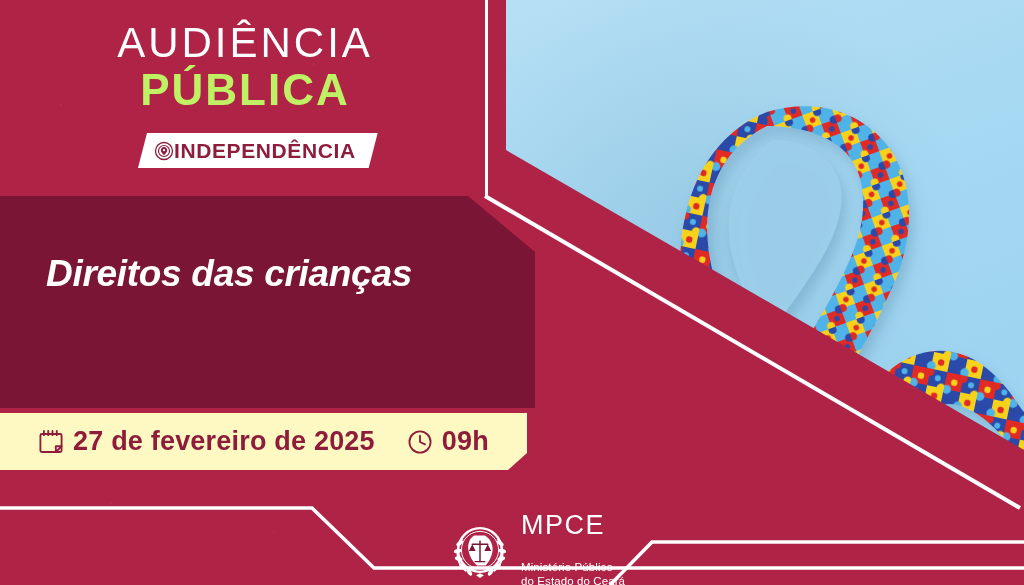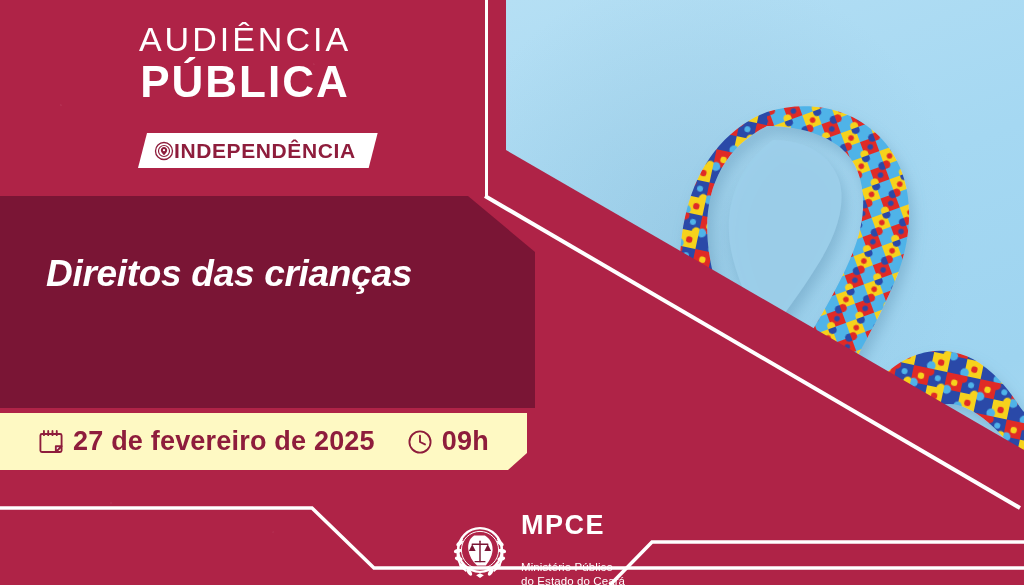--- a/index.html
+++ b/index.html
@@ -89,28 +89,28 @@
   
   .head-wrap {
     position: absolute;
     left: 0; top: 22px;
     width: 490px;
     text-align: center;
     z-index: 20;
   }
   .head-1 {
     color: #ffffff;
-    font-size: 34px;
+    font-size: 42px;
     letter-spacing: 3px;
     font-weight: 400;
     line-height: 1;
     margin: 0 0 4px 0;
   }
   .head-2 {
-    color: #ffffff;
+    color: #bef264;
     font-size: 44px;
     letter-spacing: 2px;
     font-weight: 700;
     line-height: 1;
     margin: 0;
   }
 
   
   .badge {
     position: absolute;
@@ -190,21 +190,21 @@
     display: flex;
     align-items: center;
     gap: 10px;
     z-index: 30;
   }
   .logo-emblem { width: 62px; height: 62px; display: block; }
   .logo-text { display: flex; flex-direction: column; justify-content: center; }
   .logo-acronym {
     color: #ffffff;
     font-size: 27px;
-    font-weight: 700;
+    font-weight: 400;
     letter-spacing: 1.5px;
     line-height: 1;
   }
   .logo-sub1, .logo-sub2 {
     color: #ffffff;
     font-size: 11.5px;
     font-weight: 400;
     line-height: 1.22;
     letter-spacing: .1px;
   }

